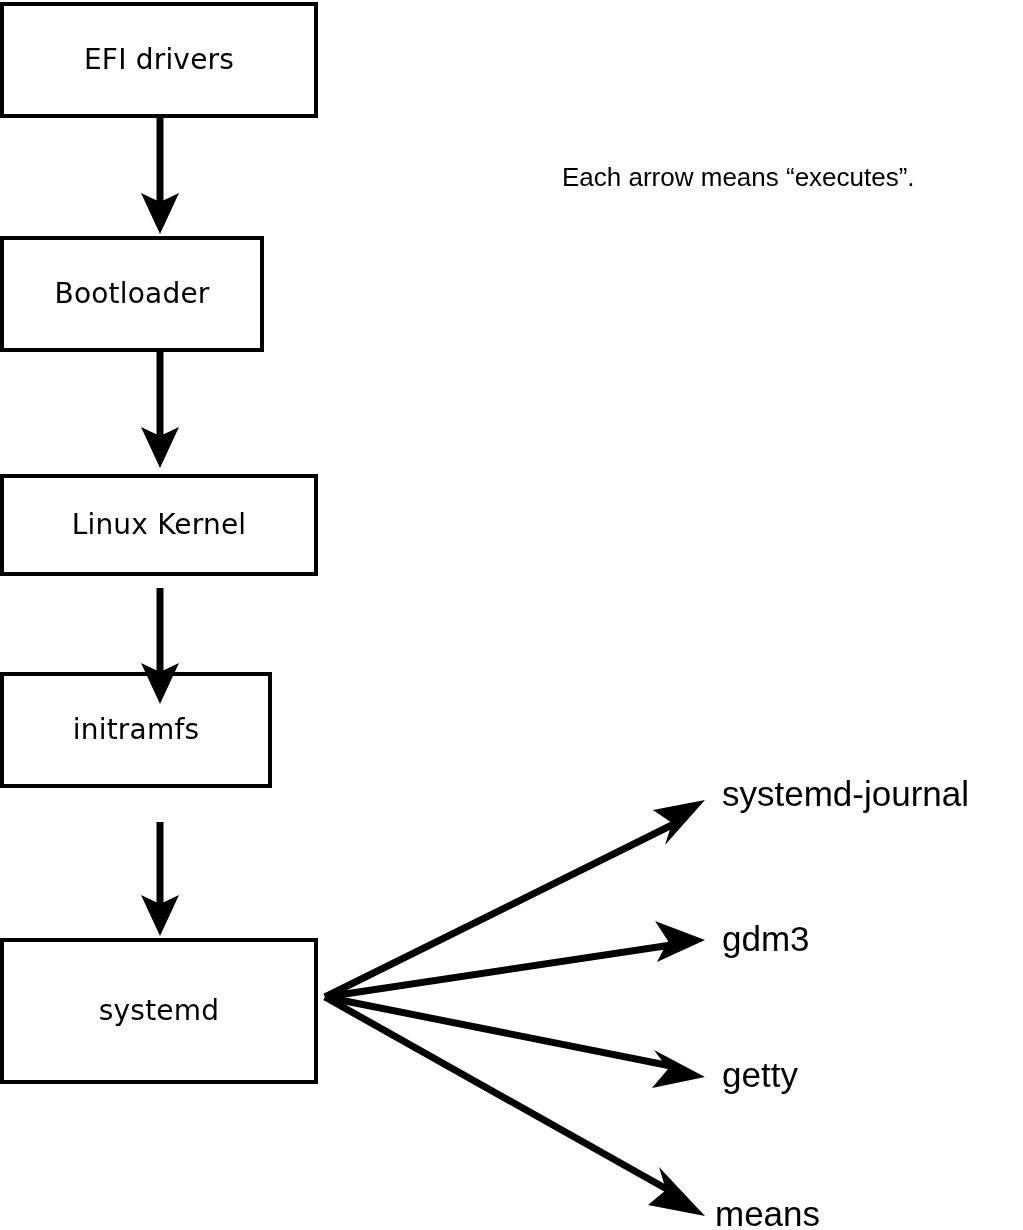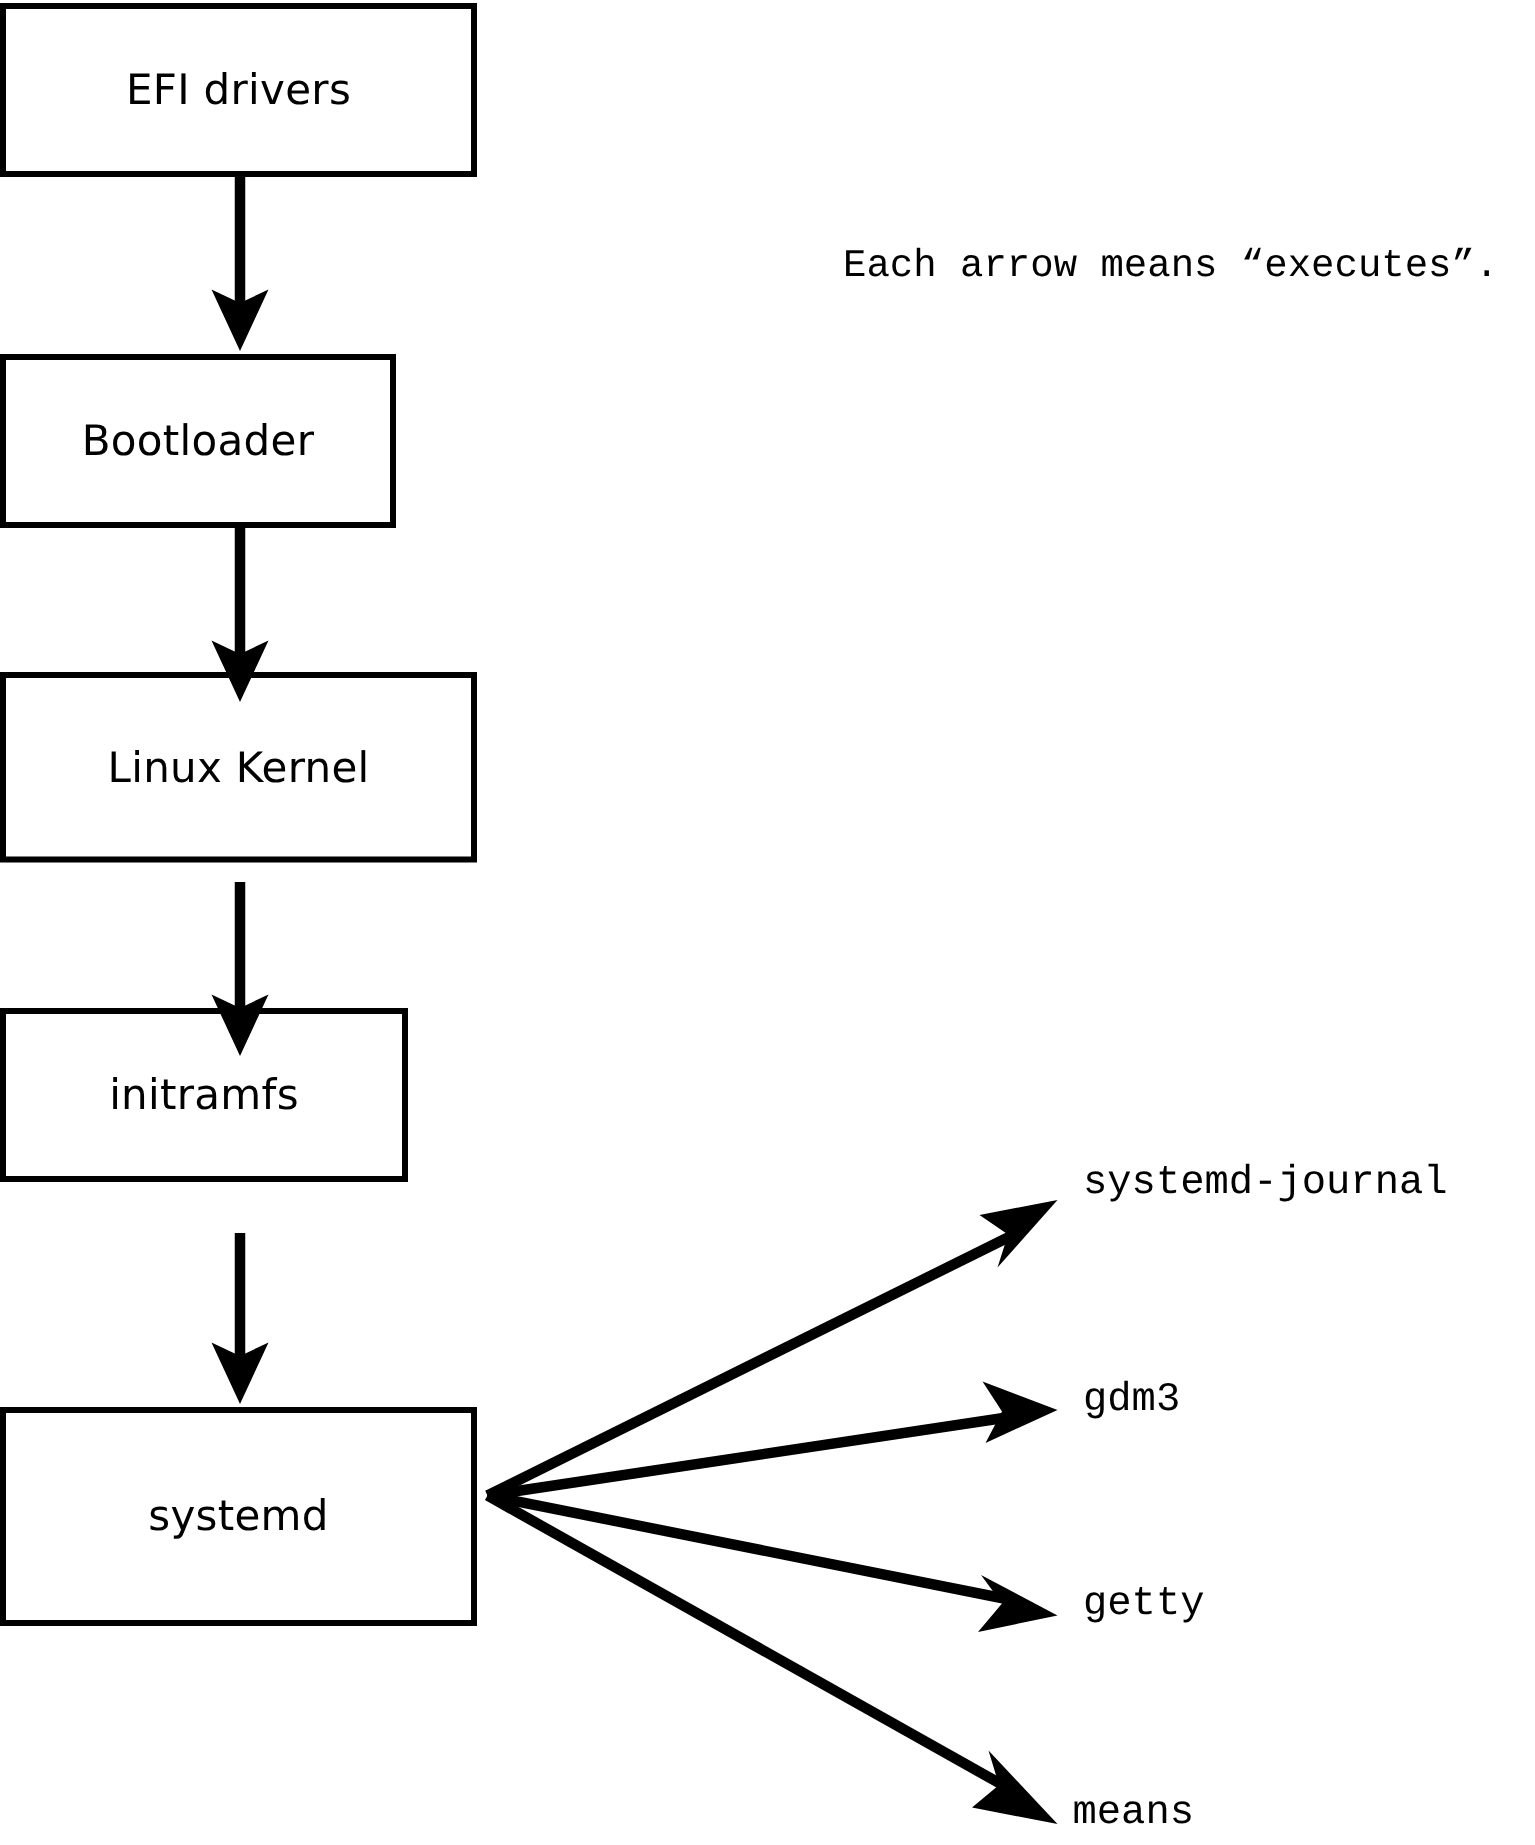--- a/index.html
+++ b/index.html
@@ -30,30 +30,30 @@
   .flow-box-label {
     font-family: "DejaVu Sans", sans-serif;
     font-size: 28px;
     color: #000000;
     line-height: 1;
     white-space: nowrap;
     letter-spacing: 0.2px;
   }
   .caption {
     position: absolute;
-    font-family: Liberation Mono, monospace;
+    font-family: Liberation Sans, sans-serif;
     font-size: 26px;
     color: #000000;
     white-space: nowrap;
     line-height: 1;
   }
   .proc-label {
     position: absolute;
-    font-family: Liberation Mono, monospace;
-    font-size: 27px;
+    font-family: Liberation Sans, sans-serif;
+    font-size: 35px;
     color: #000000;
     white-space: nowrap;
     line-height: 1;
   }
   #arrow-layer {
     position: absolute;
     left: 0;
     top: 0;
     width: 1023px;
     height: 1230px;
@@ -66,21 +66,21 @@
 <div id="canvas">
 
   <div class="flow-box" style="left:0px; top:2px; width:318px; height:116px;text-align:right;">
     <span class="flow-box-label">EFI drivers</span>
   </div>
 
   <div class="flow-box" style="left:0px; top:236px; width:264px; height:116px;">
     <span class="flow-box-label">Bootloader</span>
   </div>
 
-  <div class="flow-box" style="left:0px; top:448px; width:318px; height:127px;">
+  <div class="flow-box" style="left:0px; top:474px; width:318px; height:102px;">
     <span class="flow-box-label">Linux Kernel</span>
   </div>
 
   <div class="flow-box" style="left:0px; top:672px; width:272px; height:116px;">
     <span class="flow-box-label">initramfs</span>
   </div>
 
   <div class="flow-box" style="left:0px; top:938px; width:318px; height:146px;">
     <span class="flow-box-label">systemd</span>
   </div>

